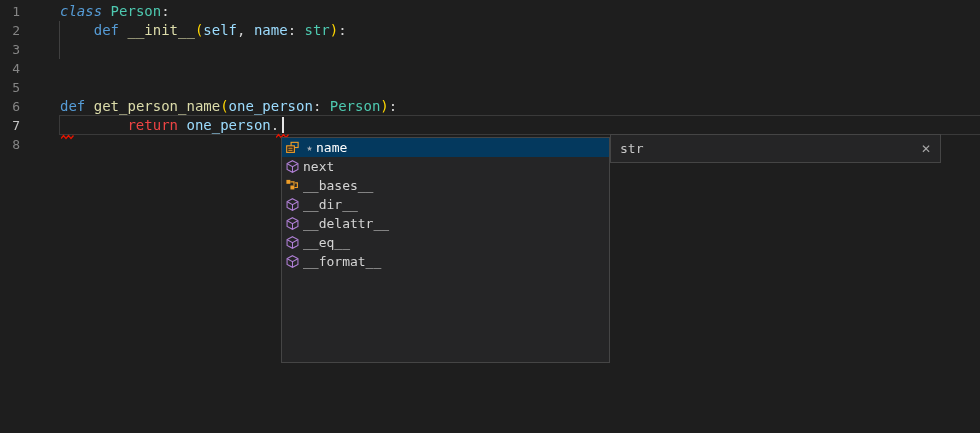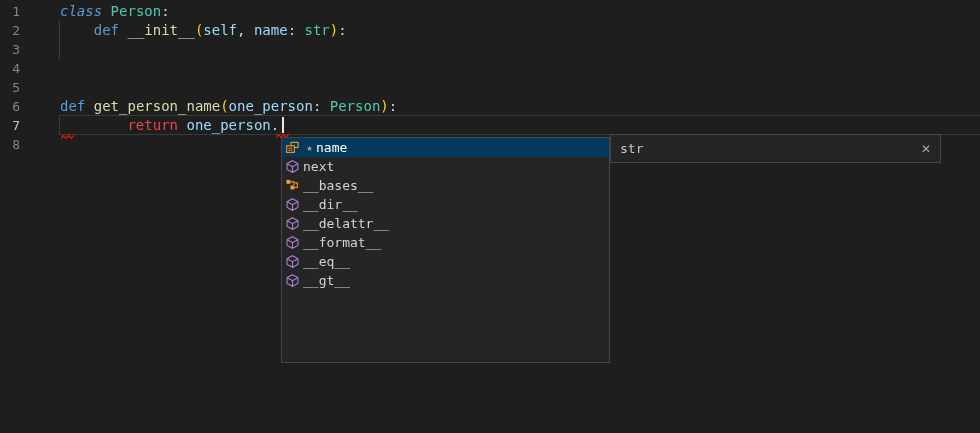--- a/index.html
+++ b/index.html
@@ -94,28 +94,24 @@
             <path fill="none" stroke="#B180D7" stroke-width="1.1" d="M8 1.8 L13.8 4.9 V11.1 L8 14.2 L2.2 11.1 V4.9 Z"></path>
             <path fill="none" stroke="#B180D7" stroke-width="1.1" d="M2.4 5 L8 8.1 L13.6 5 M8 8.1 V14"></path>
           </svg></span><span class="slabel">__dir__</span></div>
       <div class="srow"><span class="sicon"><svg width="15" height="15" viewBox="0 0 16 16">
             <path fill="none" stroke="#B180D7" stroke-width="1.1" d="M8 1.8 L13.8 4.9 V11.1 L8 14.2 L2.2 11.1 V4.9 Z"></path>
             <path fill="none" stroke="#B180D7" stroke-width="1.1" d="M2.4 5 L8 8.1 L13.6 5 M8 8.1 V14"></path>
           </svg></span><span class="slabel">__delattr__</span></div>
       <div class="srow"><span class="sicon"><svg width="15" height="15" viewBox="0 0 16 16">
             <path fill="none" stroke="#B180D7" stroke-width="1.1" d="M8 1.8 L13.8 4.9 V11.1 L8 14.2 L2.2 11.1 V4.9 Z"></path>
             <path fill="none" stroke="#B180D7" stroke-width="1.1" d="M2.4 5 L8 8.1 L13.6 5 M8 8.1 V14"></path>
-          </svg></span><span class="slabel">__format__</span></div>
-      <div class="srow"><span class="sicon"><svg width="15" height="15" viewBox="0 0 16 16">
-            <path fill="none" stroke="#B180D7" stroke-width="1.1" d="M8 1.8 L13.8 4.9 V11.1 L8 14.2 L2.2 11.1 V4.9 Z"></path>
-            <path fill="none" stroke="#B180D7" stroke-width="1.1" d="M2.4 5 L8 8.1 L13.6 5 M8 8.1 V14"></path>
           </svg></span><span class="slabel">__eq__</span></div>
       <div class="srow"><span class="sicon"><svg width="15" height="15" viewBox="0 0 16 16">
             <path fill="none" stroke="#B180D7" stroke-width="1.1" d="M8 1.8 L13.8 4.9 V11.1 L8 14.2 L2.2 11.1 V4.9 Z"></path>
             <path fill="none" stroke="#B180D7" stroke-width="1.1" d="M2.4 5 L8 8.1 L13.6 5 M8 8.1 V14"></path>
-          </svg></span><span class="slabel">__gt__</span></div>
+          </svg></span><span class="slabel">__format__</span></div>
     </div>
 
   <div id="details">
     <span class="dtext">str</span>
     <span class="dclose">✕</span>
   </div>
 </div>
 
 </body></html>

